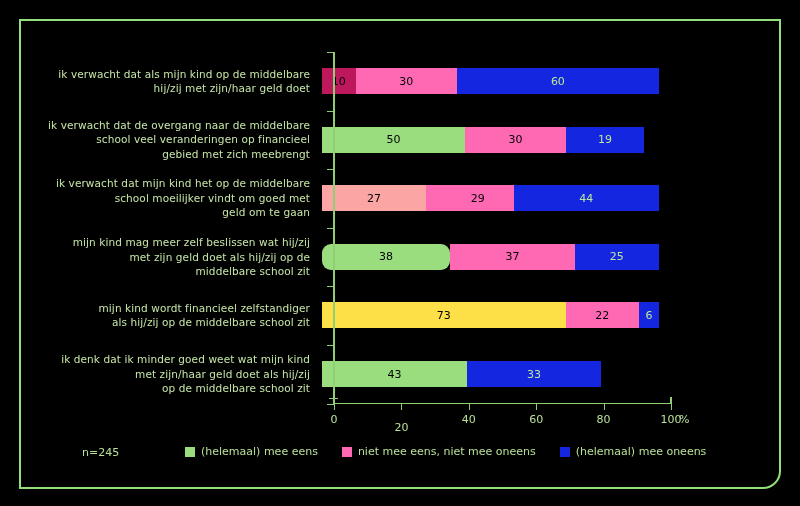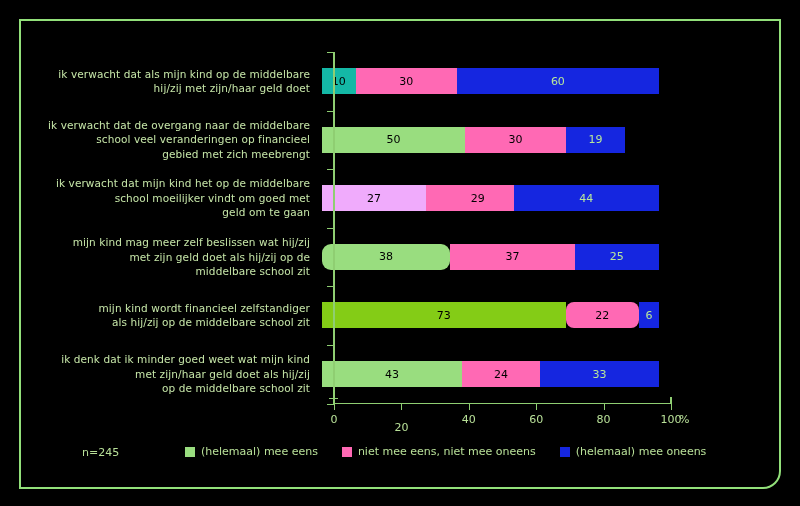--- a/index.html
+++ b/index.html
@@ -196,21 +196,21 @@
 
   <div id="chart">
 
     <div id="categories-container">
         <div class="cat-row" style="top: 52px;">
           <div class="cat-label">
             <span>ik verwacht dat als mijn kind op de middelbare</span>
             <span>hij/zij met zijn/haar geld doet</span>
           </div>
           <div class="bar-track">
-            <div class="seg s0" style="width: 33.7px; background: #14b8a6; color: rgb(0, 0, 0);">
+            <div class="seg s0" style="width: 33.7px; background: #be185d; color: rgb(0, 0, 0);">
               <span>10</span>
             </div>
             <div class="seg s1" style="width: 101.1px; background: rgb(255, 105, 180); color: rgb(0, 0, 0);">
               <span>30</span>
             </div>
             <div class="seg s2" style="width: 202.2px; background: rgb(21, 38, 224); color: rgb(185, 232, 154);">
               <span>60</span>
             </div>
           </div>
         </div>
@@ -220,33 +220,33 @@
             <span>school veel veranderingen op financieel</span>
             <span>gebied met zich meebrengt</span>
           </div>
           <div class="bar-track">
             <div class="seg s0" style="width: 143px; background: rgb(153, 221, 127); color: rgb(0, 0, 0);">
               <span>50</span>
             </div>
             <div class="seg s1" style="width: 101.1px; background: rgb(255, 105, 180); color: rgb(0, 0, 0);">
               <span>30</span>
             </div>
-            <div class="seg s2" style="width: 59px; background: rgb(21, 38, 224); color: rgb(185, 232, 154);">
+            <div class="seg s2" style="width: 78px; background: rgb(21, 38, 224); color: rgb(185, 232, 154);">
               <span>19</span>
             </div>
           </div>
         </div>
         <div class="cat-row" style="top: 169.2px;">
           <div class="cat-label">
             <span>ik verwacht dat mijn kind het op de middelbare</span>
             <span>school moeilijker vindt om goed met</span>
             <span>geld om te gaan</span>
           </div>
           <div class="bar-track">
-            <div class="seg s0" style="width: 106px; background: #f0abfc; color: rgb(0, 0, 0);">
+            <div class="seg s0" style="width: 106px; background: #fca5a5; color: rgb(0, 0, 0);">
               <span>27</span>
             </div>
             <div class="seg s1" style="width: 89px; background: rgb(255, 105, 180); color: rgb(0, 0, 0); padding-left: 16px;">
               <span>29</span>
             </div>
             <div class="seg s2" style="width: 148.28px; background: rgb(21, 38, 224); color: rgb(185, 232, 154);">
               <span>44</span>
             </div>
           </div>
         </div>
@@ -267,45 +267,42 @@
               <span>25</span>
             </div>
           </div>
         </div>
         <div class="cat-row" style="top: 286.4px;">
           <div class="cat-label">
             <span>mijn kind wordt financieel zelfstandiger</span>
             <span>als hij/zij op de middelbare school zit</span>
           </div>
           <div class="bar-track">
-            <div class="seg s0" style="width: 246.01px; background: #84cc16; color: rgb(0, 0, 0);">
+            <div class="seg s0" style="width: 246.01px; background: #fde047; color: rgb(0, 0, 0);">
               <span>73</span>
             </div>
-            <div class="seg s1" style="width: 74.14px; background: rgb(255, 105, 180); color: rgb(0, 0, 0); border-radius: 8px;">
+            <div class="seg s1" style="width: 74.14px; background: rgb(255, 105, 180); color: rgb(0, 0, 0);">
               <span>22</span>
             </div>
             <div class="seg s2" style="width: 20.22px; background: rgb(21, 38, 224); color: rgb(185, 232, 154);">
               <span>6</span>
             </div>
           </div>
         </div>
         <div class="cat-row" style="top: 345px;">
           <div class="cat-label">
             <span>ik denk dat ik minder goed weet wat mijn kind</span>
             <span>met zijn/haar geld doet als hij/zij</span>
             <span>op de middelbare school zit</span>
           </div>
           <div class="bar-track">
             <div class="seg s0" style="width: 144.91px; background: rgb(153, 221, 127); color: rgb(0, 0, 0);">
               <span>43</span>
             </div>
-            <div class="seg s1" style="width: 80.88px; background: rgb(255, 105, 180); color: rgb(0, 0, 0);">
-              <span>24</span>
-            </div>
-            <div class="seg s2" style="width: 123px; background: rgb(21, 38, 224); color: rgb(185, 232, 154);">
+            <div class="seg s2" style="width: 134px; background: rgb(21, 38, 224); color: rgb(185, 232, 154);">
               <span>33</span>
             </div>
           </div>
         </div>
       </div>
 
     <div id="y-axis"></div>
     <div id="y-ticks">
         <div class="y-tick" style="top: 52px;"></div>
         <div class="y-tick" style="top: 110.6px;"></div>

